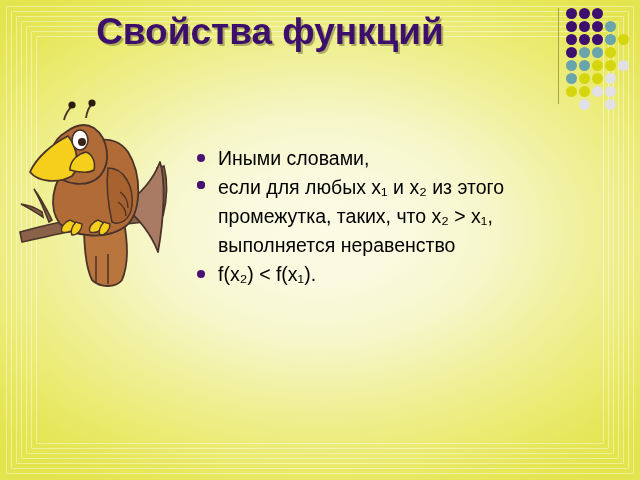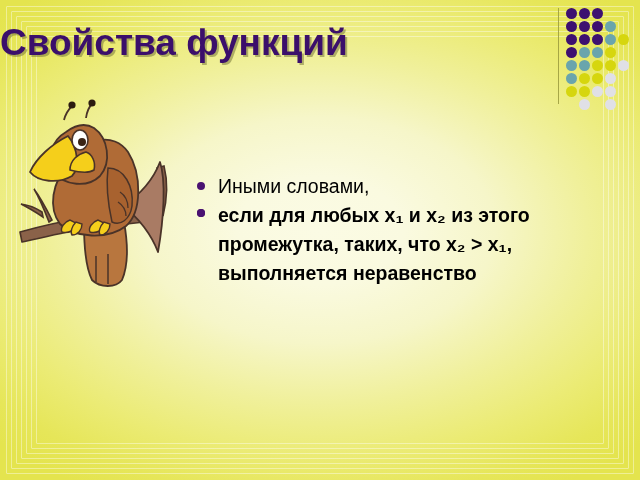--- a/index.html
+++ b/index.html
@@ -63,23 +63,23 @@
     width: 1px;
     height: 96px;
     background: #9a9a3c;
     opacity: 0.85;
   }
 
   
   .title {
     position: absolute;
     left: 0;
-    top: 22px;
+    top: 11px;
     width: 540px;
-    text-align: left;
+    text-align: center;
     font-size: 37px;
     font-weight: bold;
     color: #3b0f6b;
     letter-spacing: 0px;
     text-shadow: 2px 2px 0 rgba(120,120,60,0.55);
     white-space: nowrap;
   }
   .subtitle {
     position: absolute;
     left: 120px;
@@ -94,40 +94,39 @@
     paint-order: stroke fill;
     text-shadow: 1px 1px 0 rgba(120,120,60,0.35);
   }
 
   
   .body-list {
     position: absolute;
     left: 195px;
     top: 146px;
     width: 420px;
-    margin-top: 28px;
   }
   .bullet-row {
     position: relative;
     padding-left: 23px;
     color: #000000;
     font-size: 19.5px;
     line-height: 25px;
     margin-bottom: 2px;
   }
   .bullet-row .marker {
     position: absolute;
     left: 2px;
     top: 8px;
     width: 8px;
     height: 8px;
     border-radius: 50%;
     background: #4a1271;
   }
-  .bullet-row.loose { line-height: 29px; font-weight: bold; }
+  .bullet-row.loose { line-height: 29px; }
 
   
   .bird-art {
     position: absolute;
     left: 12px;
     top: 96px;
     width: 168px;
     height: 210px;
   }
 </style>
@@ -243,16 +242,20 @@
 
     <div class="bullet-row">
       <span class="marker"></span>
     </div>
 
     <div class="bullet-row loose">
       <span class="marker"></span>
       <span>если для любых x₁ и x₂ из этого промежутка, таких, что x₂ &gt; x₁, выполняется неравенство</span>
     </div>
 
+    <div class="bullet-row">
+      <span class="marker"></span>
+      <span> f(x₂) &lt; f(x₁).</span>
+    </div>
 
   </div>
 
 </div>
 
 </body></html>

